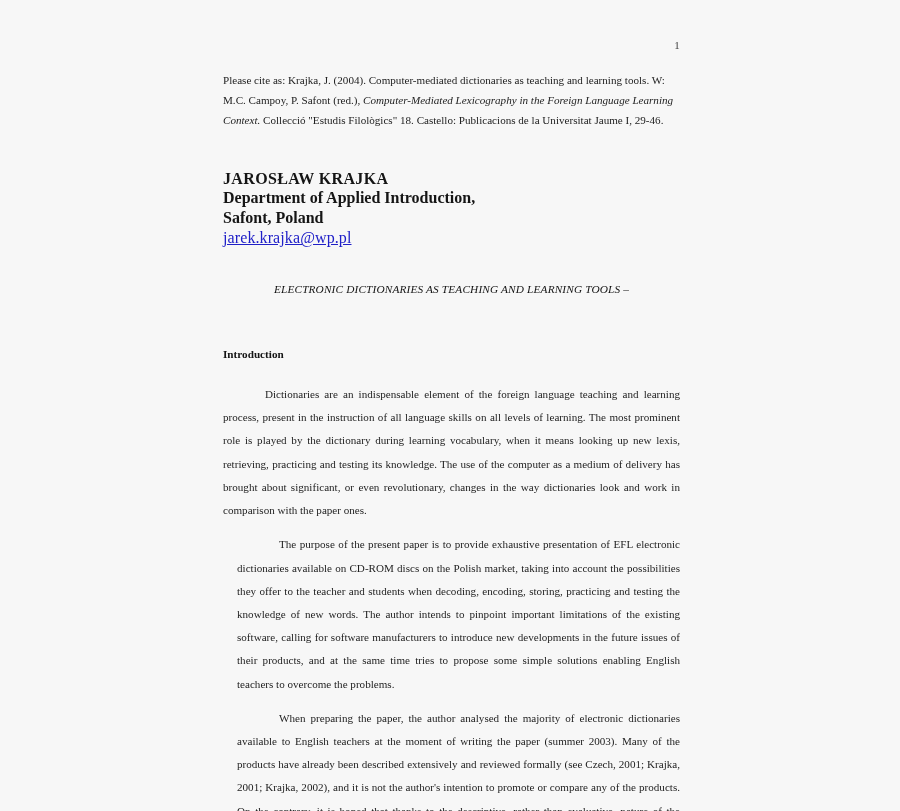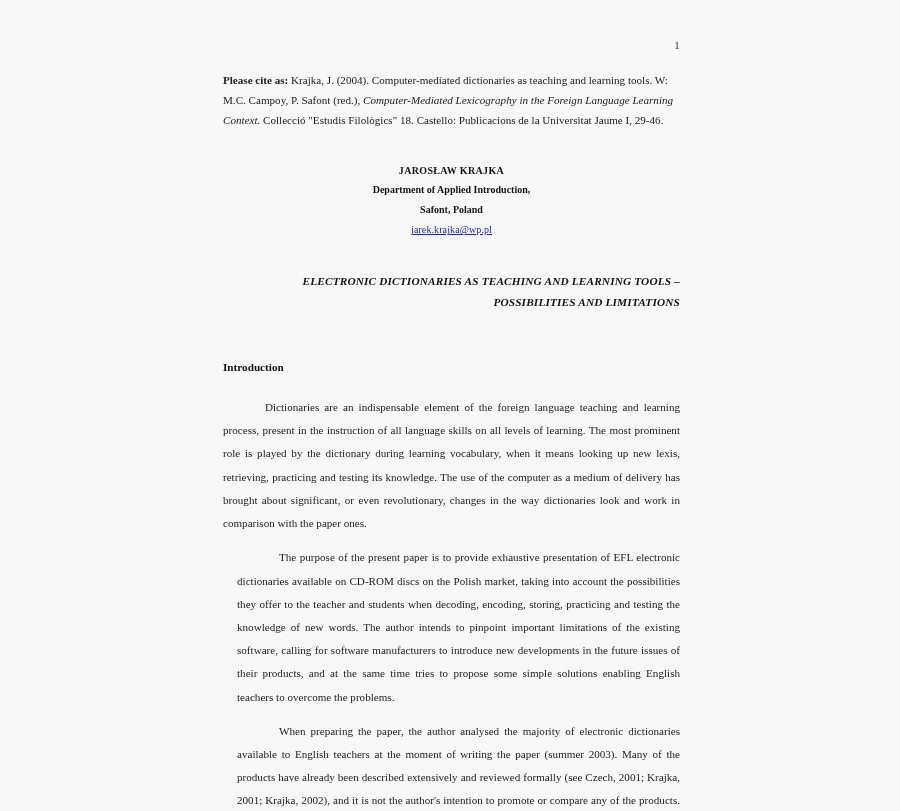--- a/index.html
+++ b/index.html
@@ -42,32 +42,31 @@
 
   
   .citation {
     margin-top: 18px;
     font-size: 11.1px;
     line-height: 20.2px;
     text-align: left;
     color: #222;
   }
   .citation .lead {
-    font-weight: bold;
+    font-weight: normal;
     margin-top: 32px;
   }
   .citation .ital {
     font-style: italic;
   }
 
   
   .author-block {
-    margin-top: 30px;
-    text-align: center;
-    font-size: 10px;
+    margin-top: 38px;
+    font-size: 16px;
     line-height: 19.6px;
     font-weight: bold;
     color: #151515;
   }
   .author-block .author-name {
     letter-spacing: 0.35px;
   }
   .author-email {
     font-weight: normal;
     color: #2020c8;
@@ -76,24 +75,24 @@
     letter-spacing: 0.1px;
   }
   .author-email-line {
     font-weight: normal;
     margin-top: 1px;
   }
 
   
   .paper-title {
     margin-top: 31px;
-    text-align: right;
+    text-align: center;
     font-size: 11.3px;
     line-height: 21px;
-    font-weight: bold;
+    font-weight: normal;
     font-style: italic;
     color: #141414;
     letter-spacing: 0.15px;
   }
 
   
   .section-heading {
     margin-top: 46px;
     font-size: 11.2px;
     line-height: 17px;
@@ -133,21 +132,20 @@
 
     <div class="author-block">
       <div class="author-name">JAROSŁAW KRAJKA</div>
       <div>Department of Applied Introduction,</div>
       <div>Safont, Poland</div>
       <div class="author-email-line"><a class="author-email" href="#">jarek.krajka@wp.pl</a></div>
     </div>
 
     <div class="paper-title">
       <div>ELECTRONIC DICTIONARIES AS TEACHING AND LEARNING TOOLS –</div>
-      <div>POSSIBILITIES AND LIMITATIONS</div>
     </div>
 
     <div class="section-heading">Introduction</div>
 
     <p class="body-par">Dictionaries are an indispensable element of the foreign language teaching and learning process, present in the instruction of all language skills on all levels of learning. The most prominent role is played by the dictionary during learning vocabulary, when it means looking up new lexis, retrieving, practicing and testing its knowledge. The use of the computer as a medium of delivery has brought about significant, or even revolutionary, changes in the way dictionaries look and work in comparison with the paper ones.</p>
     <p class="body-par">The purpose of the present paper is to provide exhaustive presentation of EFL electronic dictionaries available on CD-ROM discs on the Polish market, taking into account the possibilities they offer to the teacher and students when decoding, encoding, storing, practicing and testing the knowledge of new words. The author intends to pinpoint important limitations of the existing software, calling for software manufacturers to introduce new developments in the future issues of their products, and at the same time tries to propose some simple solutions enabling English teachers to overcome the problems.</p>
     <p class="body-par">When preparing the paper, the author analysed the majority of electronic dictionaries available to English teachers at the moment of writing the paper (summer 2003). Many of the products have already been described extensively and reviewed formally (see Czech, 2001; Krajka, 2001; Krajka, 2002), and it is not the author's intention to promote or compare any of the products. On the contrary, it is hoped that thanks to the descriptive, rather than evaluative, nature of the present paper the readers will get objective information about the possibilities of</p>
 
   </div>
 </div>

